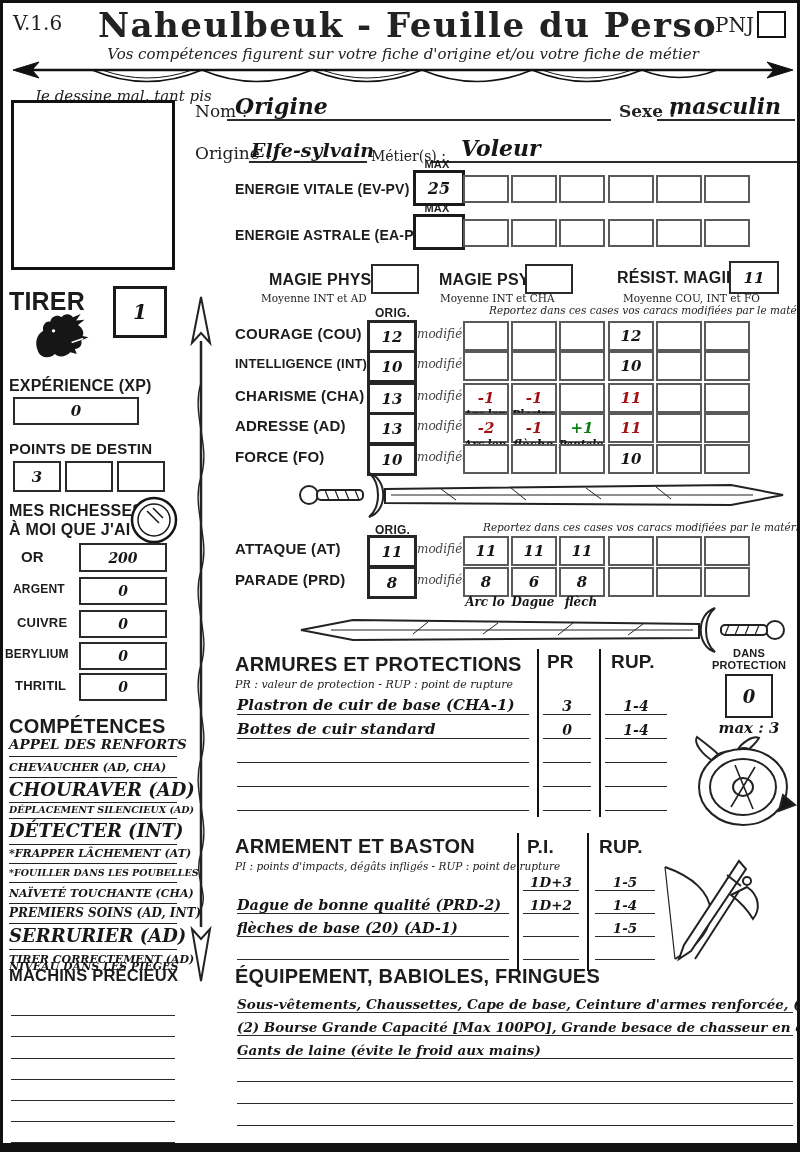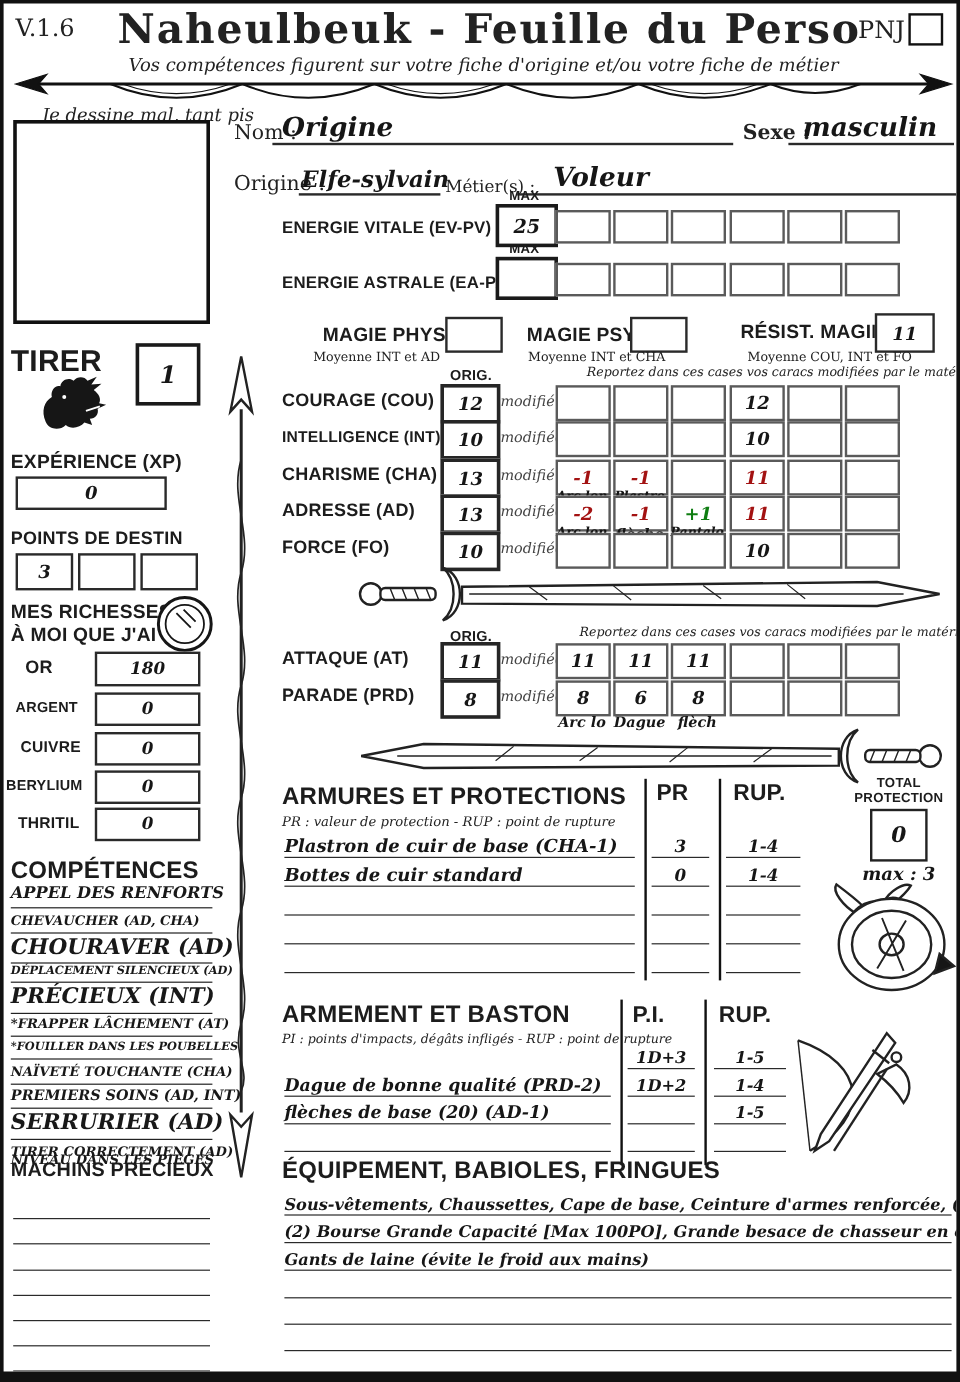--- a/index.html
+++ b/index.html
@@ -74,36 +74,36 @@
 
   <div class="h" style="left:6px;top:499px;font-size:16px;">MES RICHESSES</div>
   <div class="h" style="left:6px;top:518px;font-size:16px;">À MOI QUE J'AI</div>
   <svg style="left:126px;top:492px;" width="50" height="50" viewBox="0 0 50 50">
     <circle cx="25" cy="25" r="22" fill="#fff" stroke="#161616" stroke-width="2.5"></circle>
     <circle cx="25" cy="25" r="16" fill="none" stroke="#161616" stroke-width="1.5"></circle>
     <path d="M18,16 L30,28 M24,13 L34,23" stroke="#161616" stroke-width="1.5"></path>
   </svg>
 
   <div class="h" style="left:18px;top:545px;font-size:15px;">OR</div>
-  <div class="bx hw" style="left:76px;top:540px;width:84px;height:25px;border:2.5px solid #2a2a2a;font-size:14px;">180</div>
+  <div class="bx hw" style="left:76px;top:540px;width:84px;height:25px;border:2.5px solid #2a2a2a;font-size:14px;">200</div>
   <div class="h" style="left:10px;top:579px;font-size:12px;">ARGENT</div>
   <div class="bx hw" style="left:76px;top:574px;width:84px;height:24px;border:2.5px solid #2a2a2a;font-size:14px;">0</div>
   <div class="h" style="left:14px;top:612px;font-size:13px;">CUIVRE</div>
   <div class="bx hw" style="left:76px;top:607px;width:84px;height:24px;border:2.5px solid #2a2a2a;font-size:14px;">0</div>
   <div class="h" style="left:2px;top:644px;font-size:12px;">BERYLIUM</div>
   <div class="bx hw" style="left:76px;top:639px;width:84px;height:24px;border:2.5px solid #2a2a2a;font-size:14px;">0</div>
   <div class="h" style="left:12px;top:675px;font-size:13px;">THRITIL</div>
   <div class="bx hw" style="left:76px;top:670px;width:84px;height:24px;border:2.5px solid #2a2a2a;font-size:14px;">0</div>
 
   <div class="h" style="left:6px;top:712px;font-size:20px;">COMPÉTENCES</div>
   <div class="skill" style="top:733px;height:21px;font-size:13.5px;">APPEL DES RENFORTS</div>
   <div class="skill" style="top:758px;height:17px;font-size:11px;">CHEVAUCHER (AD, CHA)</div>
   <div class="skill" style="top:776px;height:24px;font-size:18px;">CHOURAVER (AD)</div>
   <div class="skill" style="top:801px;height:15px;font-size:9.5px;">DÉPLACEMENT SILENCIEUX (AD)</div>
-  <div class="skill" style="top:817px;height:25px;font-size:18px;">PRÉCIEUX (INT)</div>
+  <div class="skill" style="top:817px;height:25px;font-size:18px;">DÉTECTER (INT)</div>
   <div class="skill" style="top:844px;height:17px;font-size:11px;">*FRAPPER LÂCHEMENT (AT)</div>
   <div class="skill" style="top:864px;height:16px;font-size:9.5px;">*FOUILLER DANS LES POUBELLES</div>
   <div class="skill" style="top:884px;height:17px;font-size:11px;">NAÏVETÉ TOUCHANTE (CHA)</div>
   <div class="skill" style="top:903px;height:18px;font-size:12px;">PREMIERS SOINS (AD, INT)</div>
   <div class="skill" style="top:922px;height:25px;font-size:18px;">SERRURIER (AD)</div>
   <div class="skill noline" style="top:950px;height:15px;font-size:11px;">TIRER CORRECTEMENT (AD)</div>
   <div class="skill noline" style="top:957px;height:14px;font-size:11px;">NIVEAU DANS LES PIÈGES</div>
 
   <div class="h" style="left:6px;top:963px;font-size:16.5px;">MACHINS PRÉCIEUX</div>
   <div class="row" style="left:8px;top:993px;width:164px;height:20px;"></div>
@@ -286,21 +286,21 @@
   <div class="row" style="left:234px;top:738px;width:292px;height:22px;"></div>
   <div class="row" style="left:540px;top:738px;width:48px;height:22px;"></div>
   <div class="row" style="left:602px;top:738px;width:62px;height:22px;"></div>
   <div class="row" style="left:234px;top:762px;width:292px;height:22px;"></div>
   <div class="row" style="left:540px;top:762px;width:48px;height:22px;"></div>
   <div class="row" style="left:602px;top:762px;width:62px;height:22px;"></div>
   <div class="row" style="left:234px;top:786px;width:292px;height:22px;"></div>
   <div class="row" style="left:540px;top:786px;width:48px;height:22px;"></div>
   <div class="row" style="left:602px;top:786px;width:62px;height:22px;"></div>
 
-  <div class="h" style="left:700px;top:644px;width:92px;text-align:center;font-size:11px;">TOTAL</div>
+  <div class="h" style="left:700px;top:644px;width:92px;text-align:center;font-size:11px;">DANS</div>
   <div class="h" style="left:700px;top:656px;width:92px;text-align:center;font-size:11px;">PROTECTION</div>
   <div class="bx hw" style="left:722px;top:671px;width:44px;height:40px;border:2.5px solid #222;font-size:18px;">0</div>
   <div class="hw abs" style="left:700px;top:716px;width:92px;text-align:center;font-size:15px;">max : 3</div>
 
   <svg style="left:676px;top:732px;" width="118" height="94" viewBox="0 0 118 94">
     <g stroke="#222" fill="#fff" stroke-width="2">
       <path d="M34,26 C24,20 14,8 18,2 C26,8 34,14 40,20 Z"></path>
       <path d="M58,16 C62,8 74,0 80,3 C76,10 68,16 62,21 Z"></path>
       <path d="M28,42 C26,24 44,12 56,18 C62,10 74,12 76,22"></path>
       <ellipse cx="64" cy="52" rx="44" ry="38"></ellipse>

